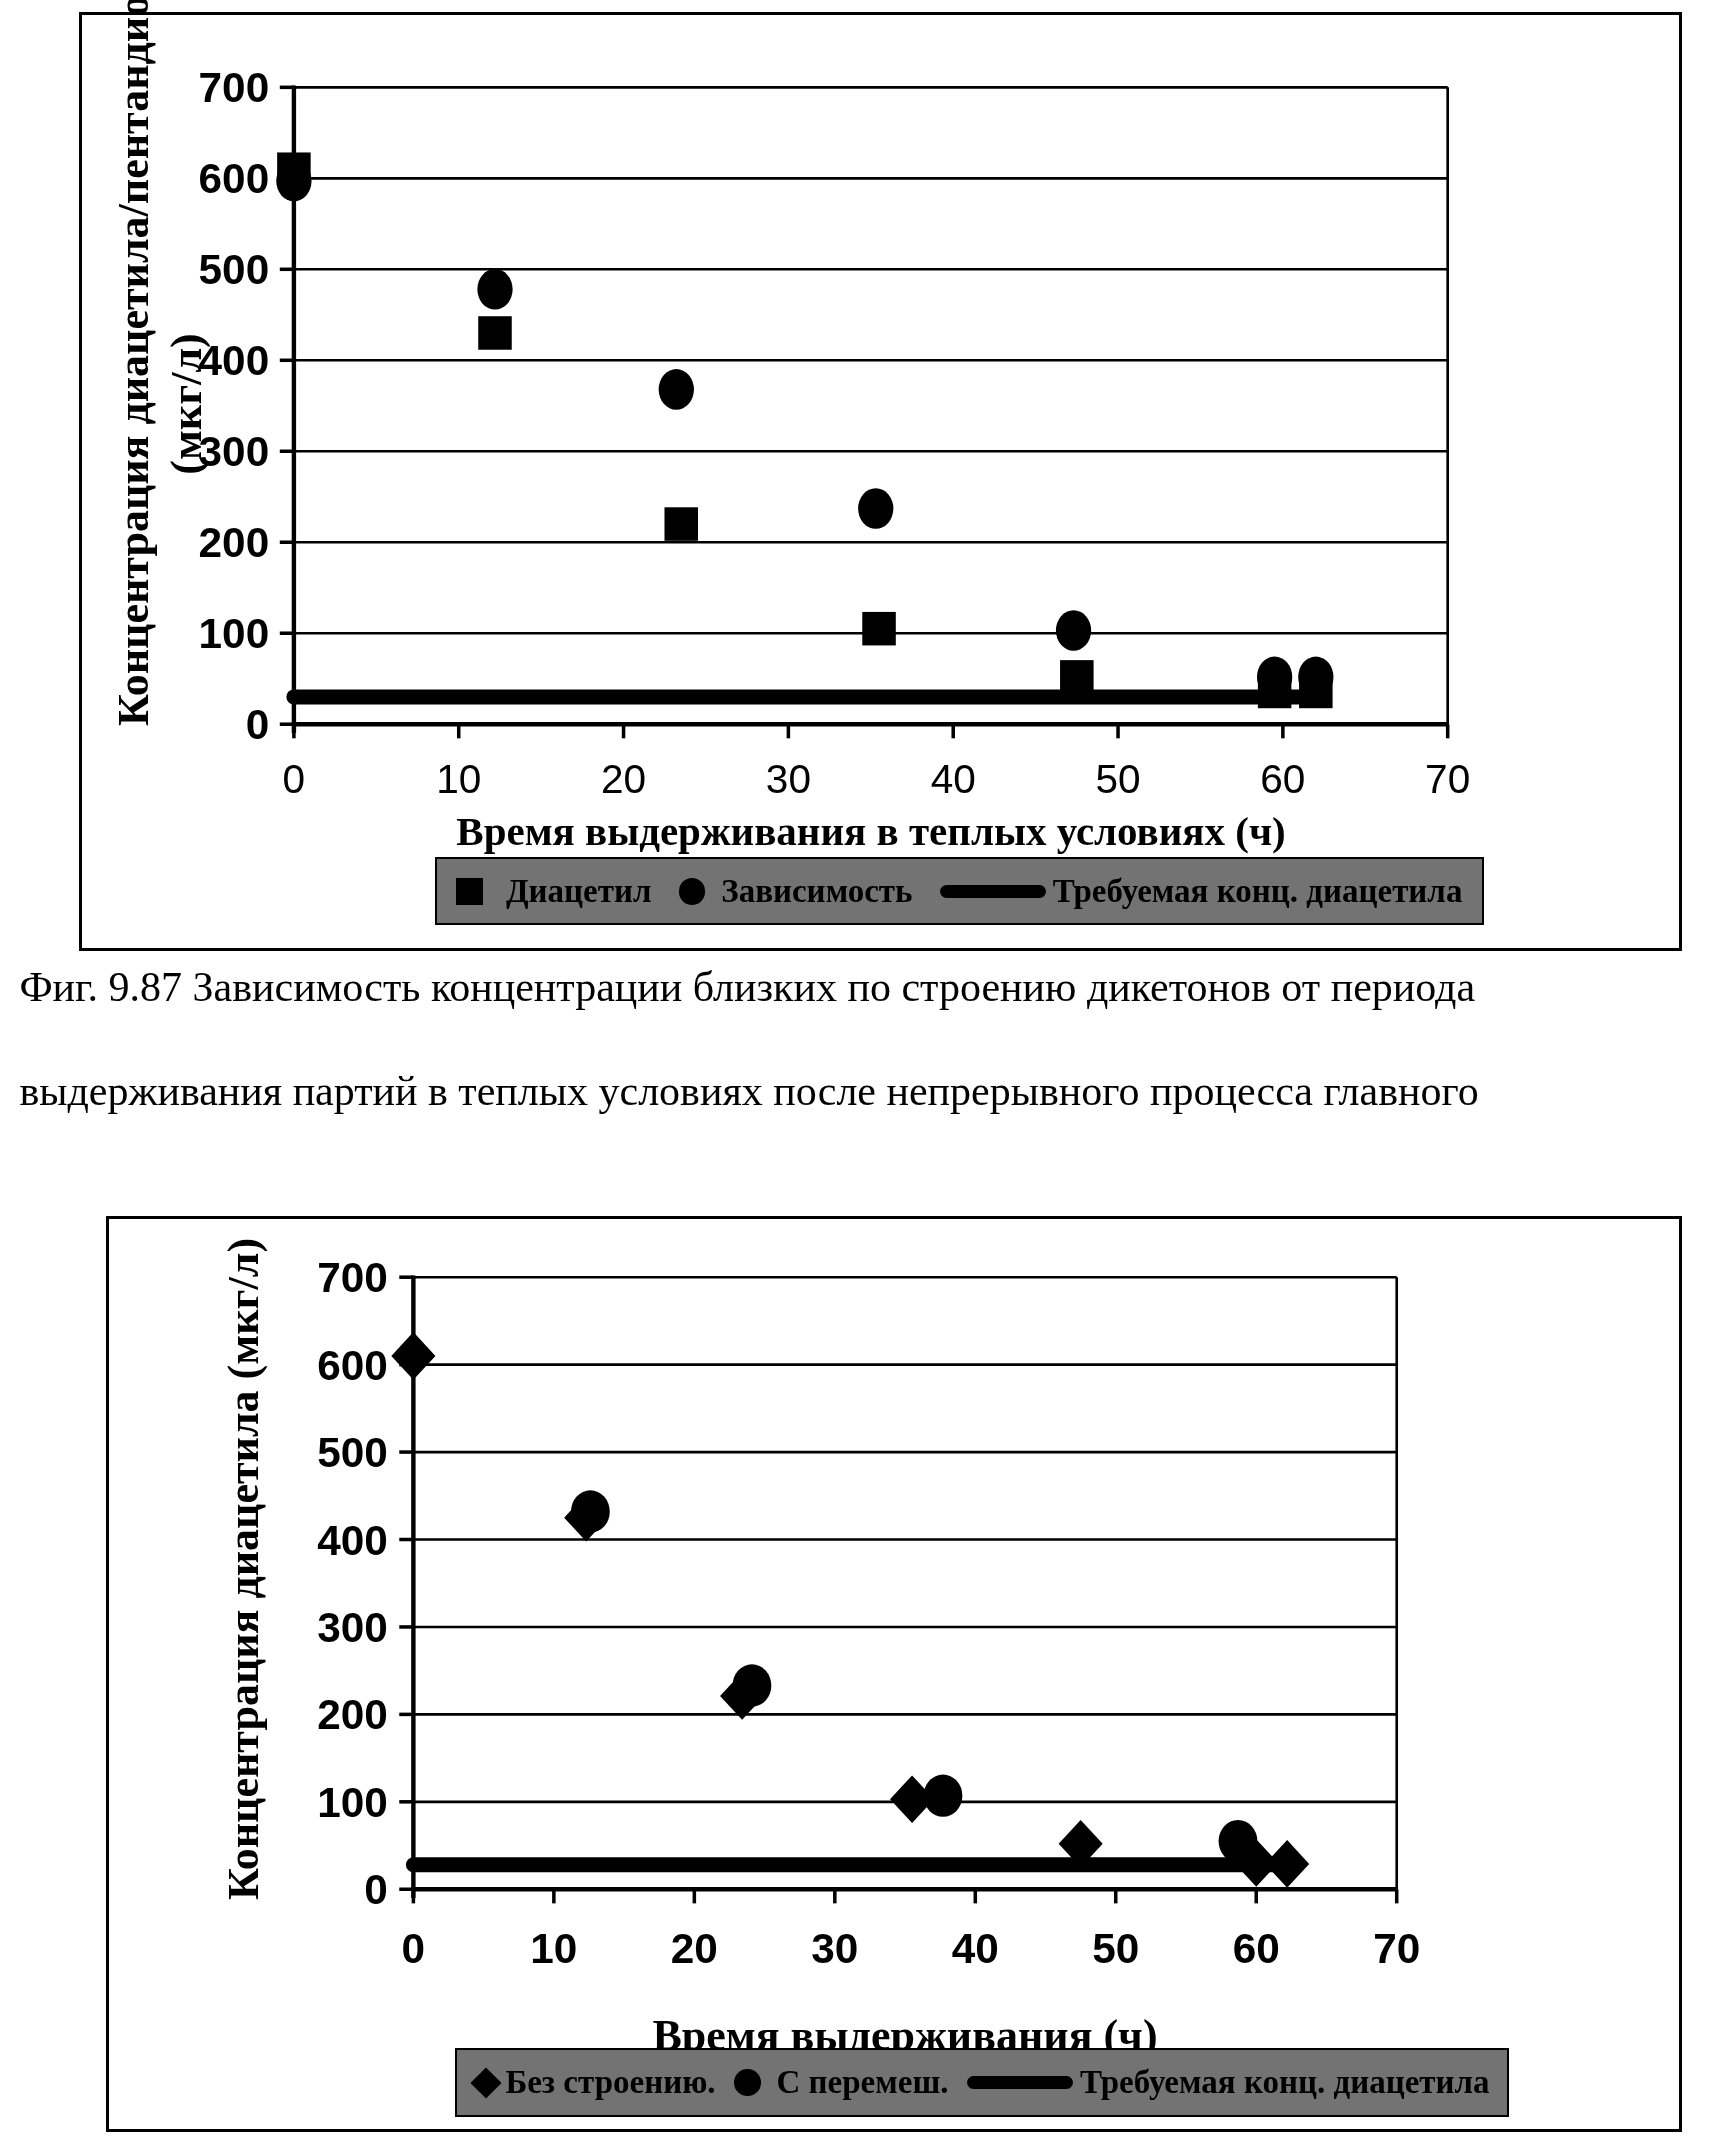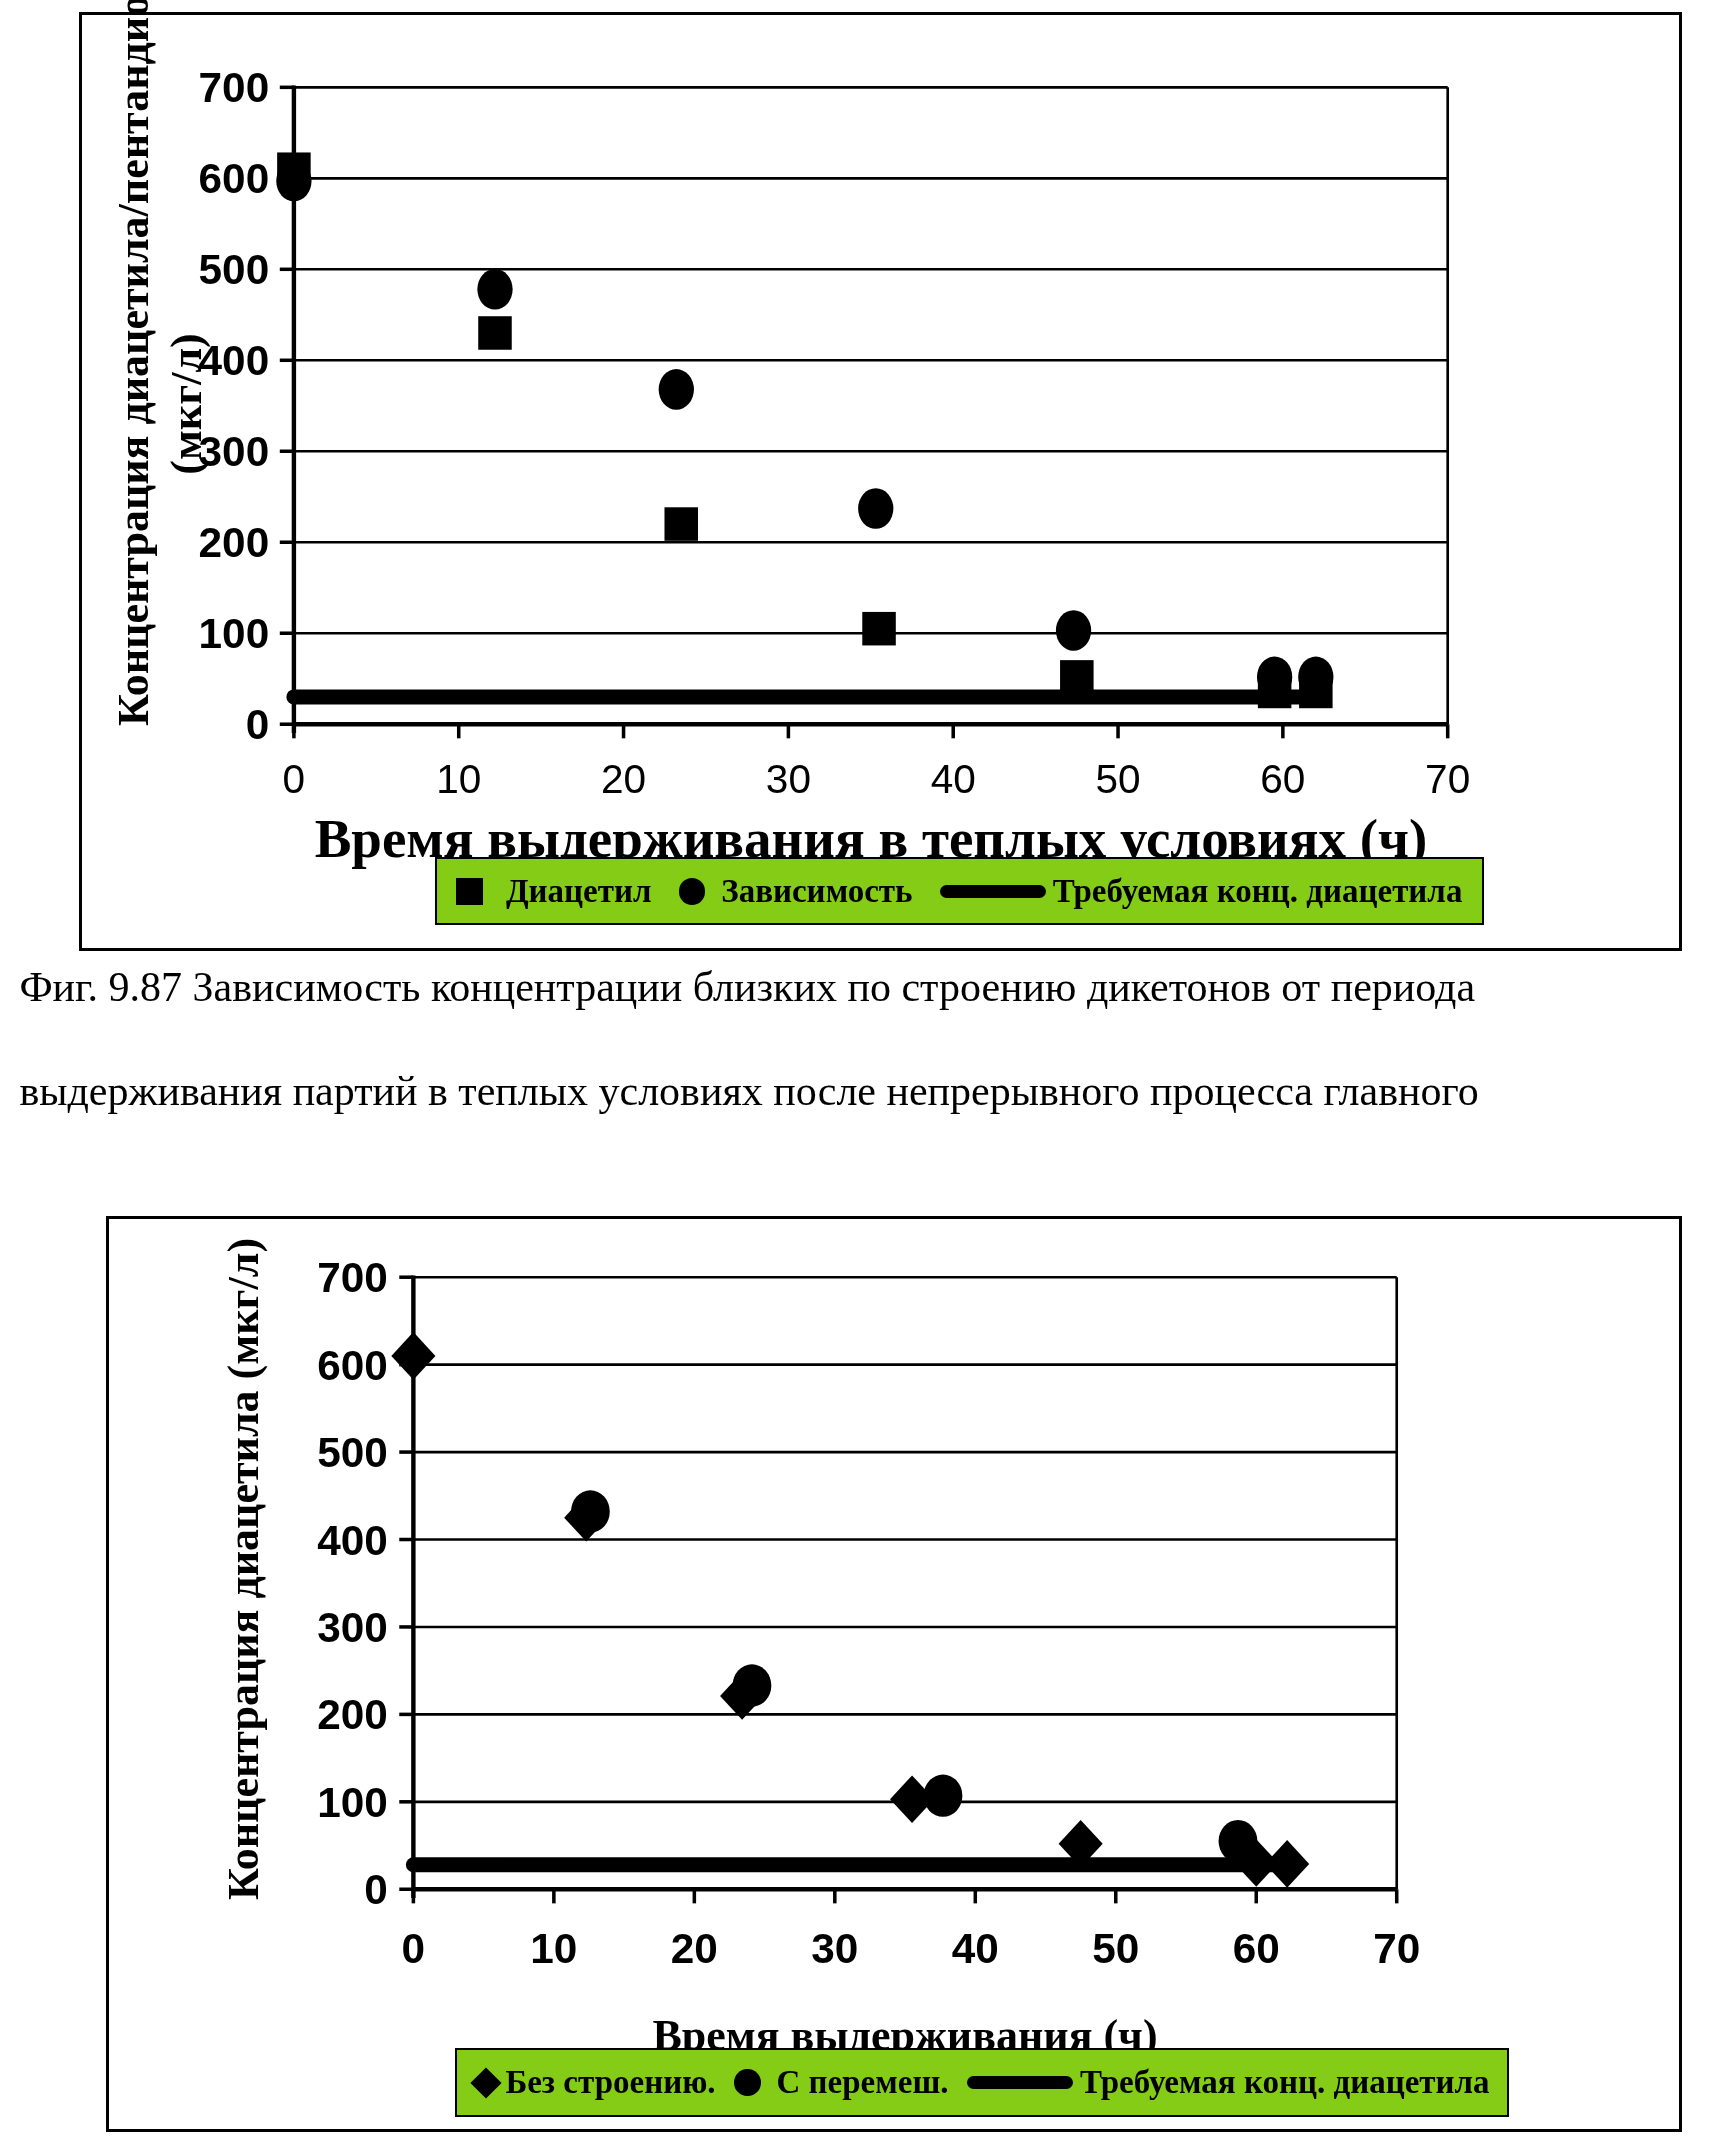--- a/index.html
+++ b/index.html
@@ -7,24 +7,24 @@
         font-family:"Liberation Serif","DejaVu Serif",serif;color:#000;}
   .fig-box{position:absolute;border:3.5px solid #000;background:#fff;}
   .fig-box-top{left:79px;top:12.4px;width:1597px;height:933px;}
   .fig-box-bottom{left:106px;top:1216px;width:1570px;height:910px;}
   .chart-svg{position:absolute;left:0;top:0;}
   .ylabel{position:absolute;transform:rotate(-90deg);transform-origin:0 0;
           font-weight:700;font-size:44px;line-height:53px;text-align:center;white-space:nowrap;}
   .ylabel-top{left:25px;top:711px;width:644px;}
   .ylabel-bottom{left:108px;top:681px;width:623px;}
   .xlabel{position:absolute;text-align:center;font-weight:700;white-space:nowrap;}
-  .xlabel-top{left:212px;top:792px;width:1154px;font-size:55px;}
+  .xlabel-top{left:212px;top:792px;width:1154px;font-size:41px;}
   .xlabel-bottom{left:304px;top:791px;width:984px;font-size:44px;}
   .legend{position:absolute;border:2.6px solid #000;display:flex;align-items:center;
-          justify-content:space-between;font-weight:700;font-size:33px;white-space:nowrap;background:#84cc16;}
+          justify-content:space-between;font-weight:700;font-size:33px;white-space:nowrap;background:#737373;}
   .legend-top{left:353px;top:842px;width:1006px;height:64px;padding:0 19.4px;}
   .legend-bottom{left:346px;top:829px;width:1015px;height:65px;padding:0 17.6px;}
   .legend-item{display:inline-flex;align-items:center;}
   .mk{display:inline-block;background:#000;flex:0 0 auto;}
   .mk-square{width:26.5px;height:26.5px;margin-right:23px;}
   .mk-circle{width:26.5px;height:26.5px;border-radius:50%;margin-right:16px;}
   .mk-line{width:106px;height:12.4px;border-radius:7px;margin-right:7px;}
   .mk-diamond{width:22px;height:22px;transform:rotate(45deg);margin-right:8.8px;}
   .caption{position:absolute;left:19.4px;top:963px;width:1681px;font-size:42px;font-weight:400;}
   .caption div{margin-bottom:56px;white-space:nowrap;}

